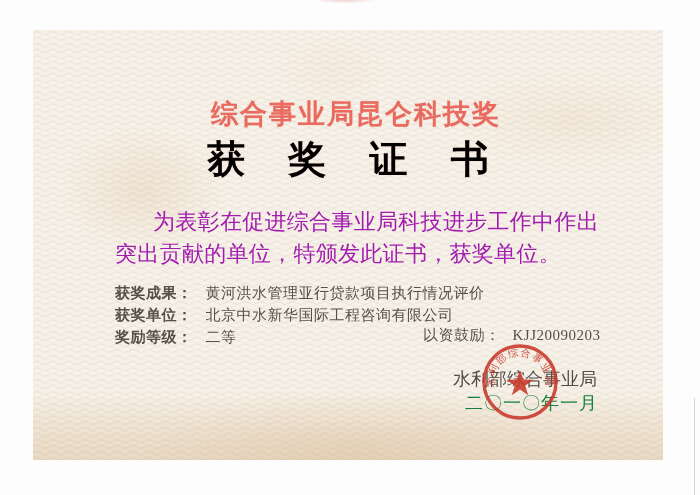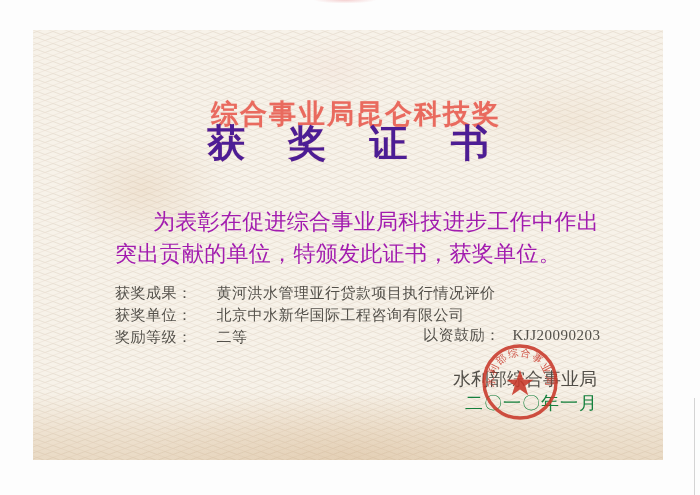--- a/index.html
+++ b/index.html
@@ -42,40 +42,40 @@
   
   .award-title{
     position:absolute;left:0;top:66px;width:100%;
     text-align:center;
     font-size:27px;font-weight:bold;
     letter-spacing:2px;padding-left:16px;box-sizing:border-box;
     color:#e96a5e;
     text-shadow:0 0 1px rgba(233,106,94,.35);
   }
   .cert-title{
-    position:absolute;left:0;top:88px;width:100%;
+    position:absolute;left:0;top:104px;width:100%;
     text-align:center;
     font-family:"DejaVu Serif", serif;
     font-size:38px;font-weight:bold;
     letter-spacing:15px;padding-left:15px;box-sizing:border-box;
-    color:#4c1d95;
+    color:#000000;
     text-shadow:0 0 1px rgba(220,75,60,.35);
   }
   .body-para{
     position:absolute;left:82px;top:176px;width:510px;
     font-size:22px;line-height:32px;
     color:#a21caf;letter-spacing:0.3px;
   }
   .body-line1{text-indent:38px;}
   .fields{
     position:absolute;left:82px;top:252px;
     font-size:15px;line-height:22px;color:#53504a;letter-spacing:0.5px;
   }
   .field-row{white-space:nowrap;}
-  .field-label{margin-right:24px;}
+  .field-label{margin-right:13px;font-weight:bold;}
   .cert-no{
     position:absolute;left:390px;top:296px;
     font-size:15px;color:#53504a;letter-spacing:0.5px;white-space:nowrap;
   }
   .cert-no .num{font-family:"Liberation Serif", serif;letter-spacing:0.5px;margin-left:12px;}
   .issuer{
     position:absolute;left:420px;top:337px;
     font-size:18px;color:#514e48;letter-spacing:0;white-space:nowrap;
   }
   .issue-date{

